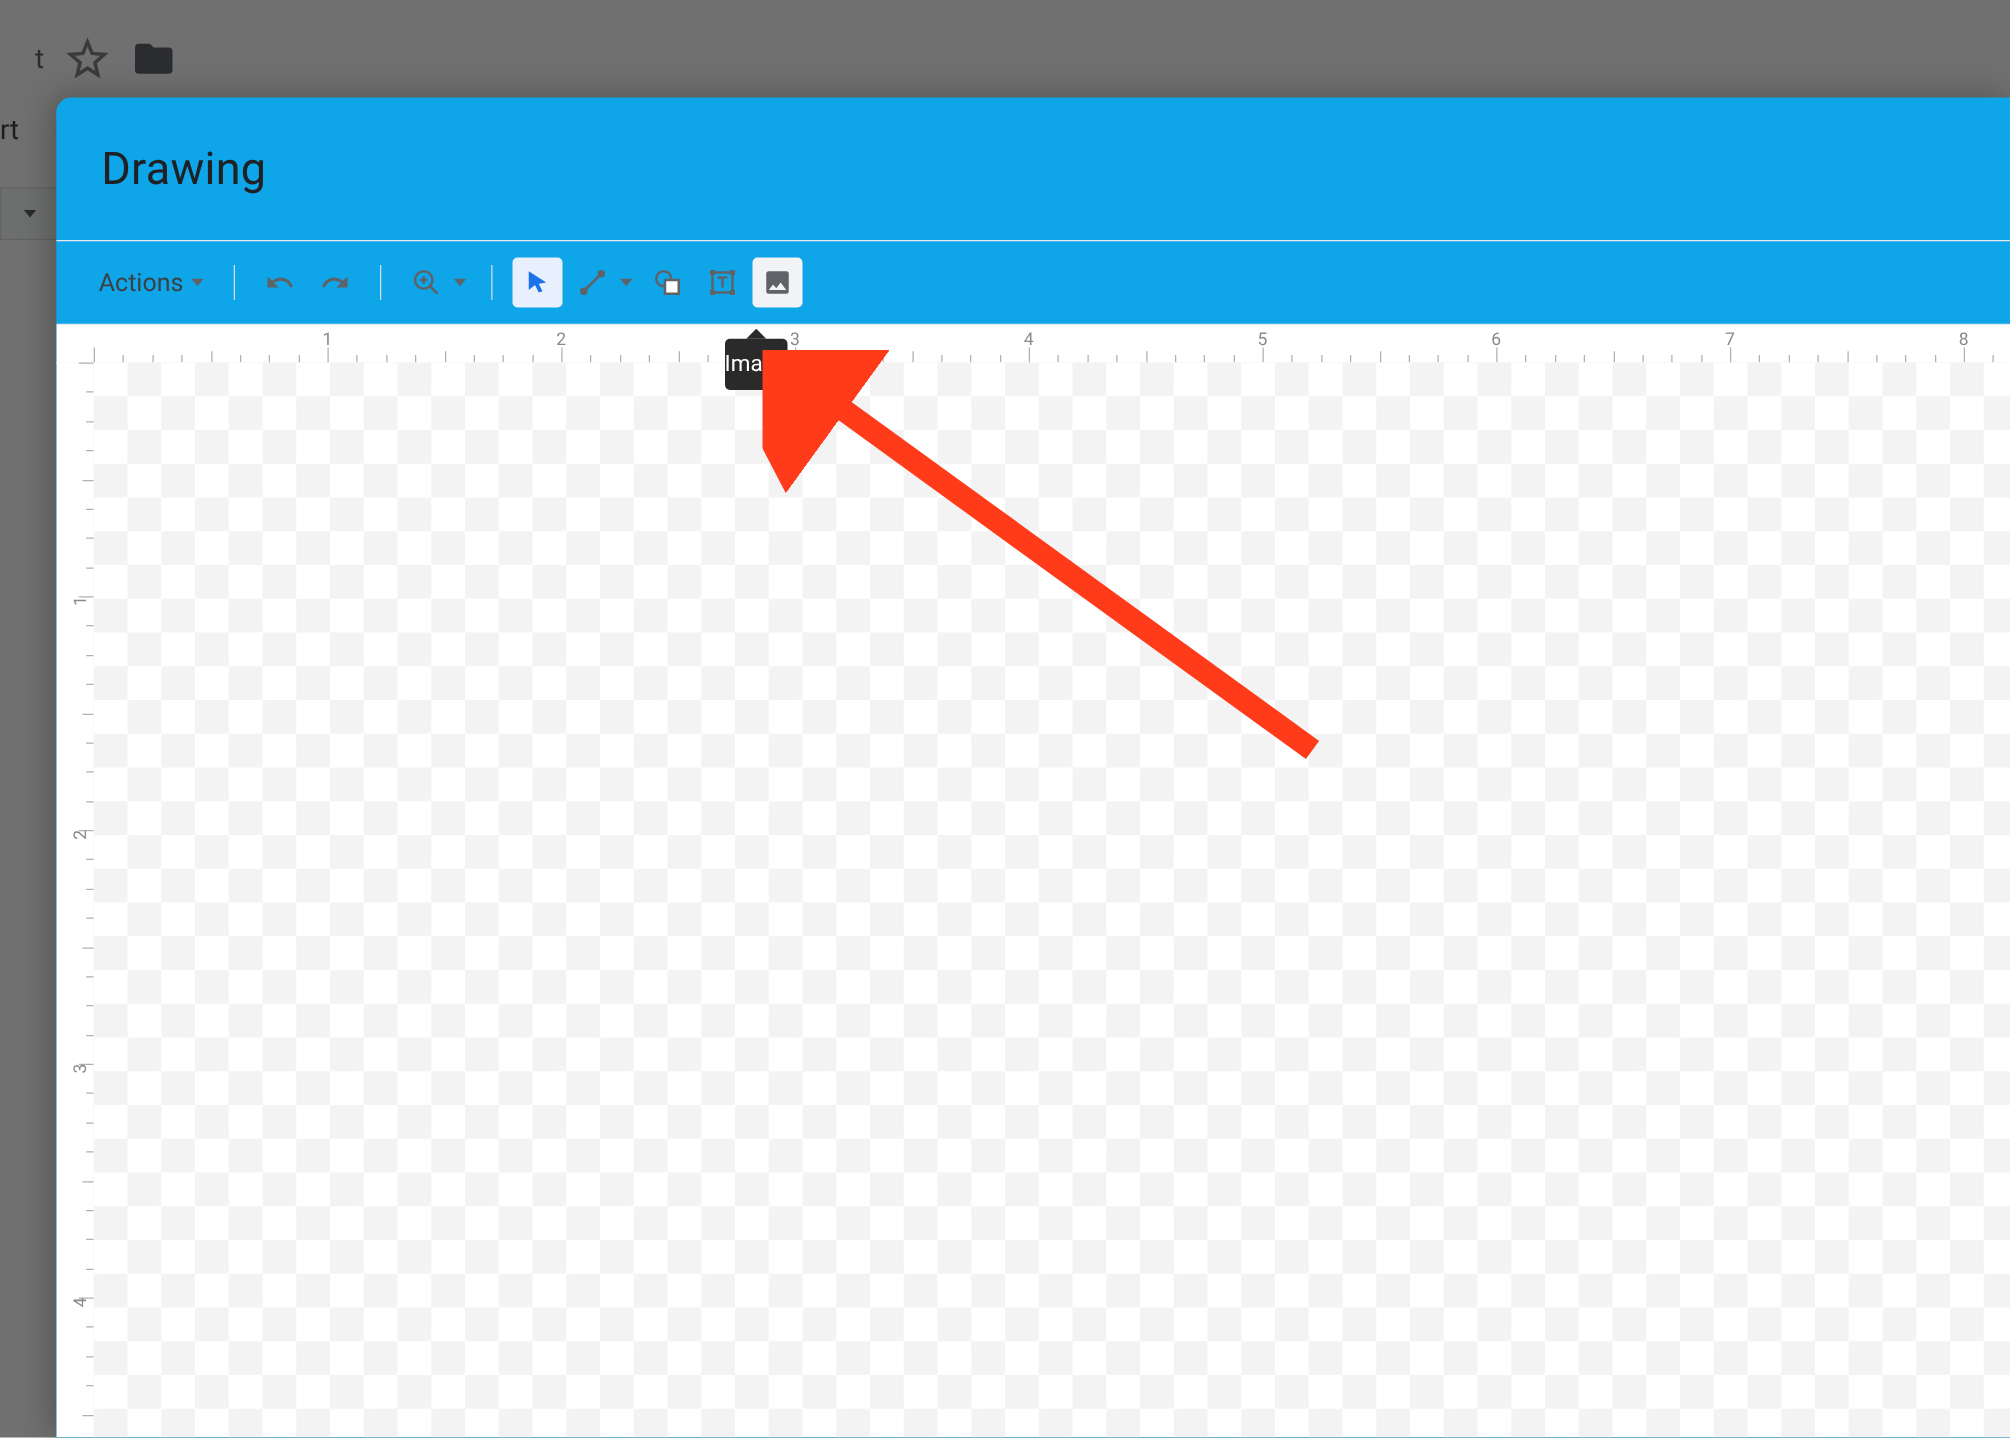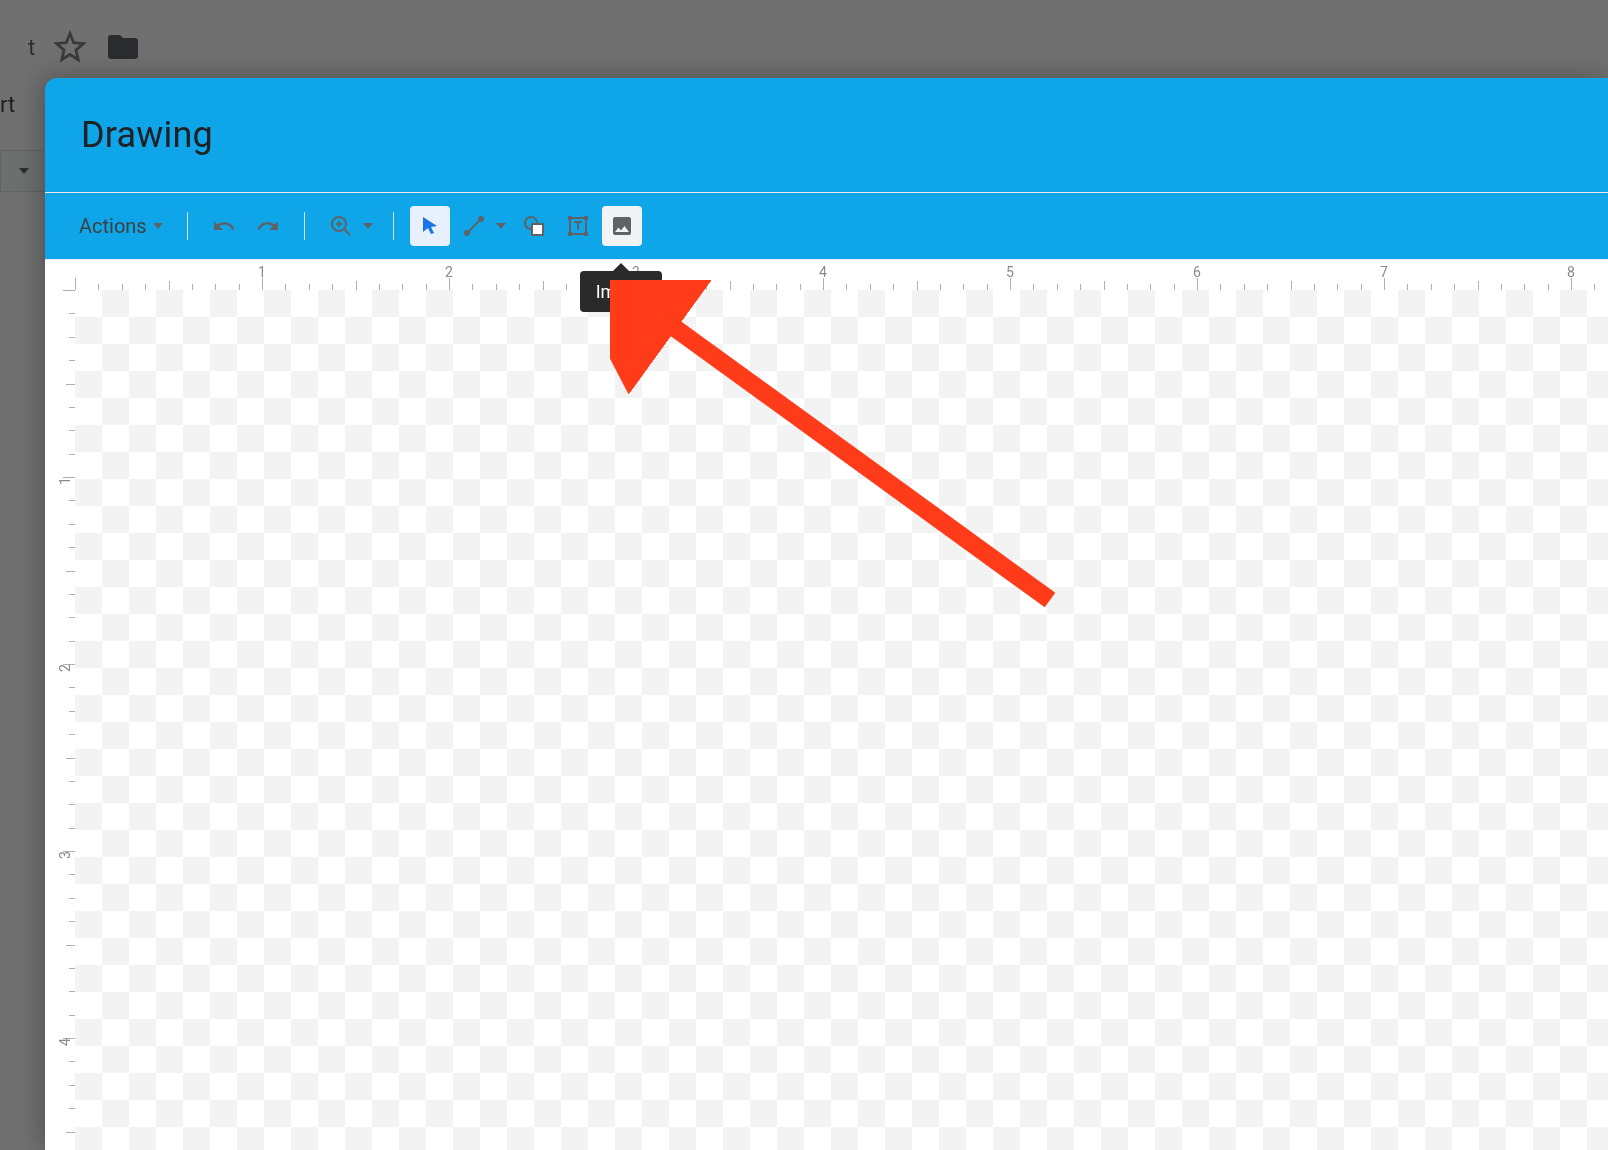--- a/index.html
+++ b/index.html
@@ -162,21 +162,21 @@
     padding-right:4px;
   }
   .tb-dd .tb-caret { margin-left:2px; }
 
   
   .tooltip {
     position:absolute;
     background:#2a2a2a;
     color:#fff;
     font-size:18px;
-    padding: 10px 16px;
+    padding: 10px 0;
     border-radius:4px;
     white-space:nowrap;
     z-index:50;
   }
   .tooltip::before {
     content:"";
     position:absolute;
     top:-8px; left:50%; transform:translateX(-50%);
     width:0;height:0;
     border-left:8px solid transparent;

